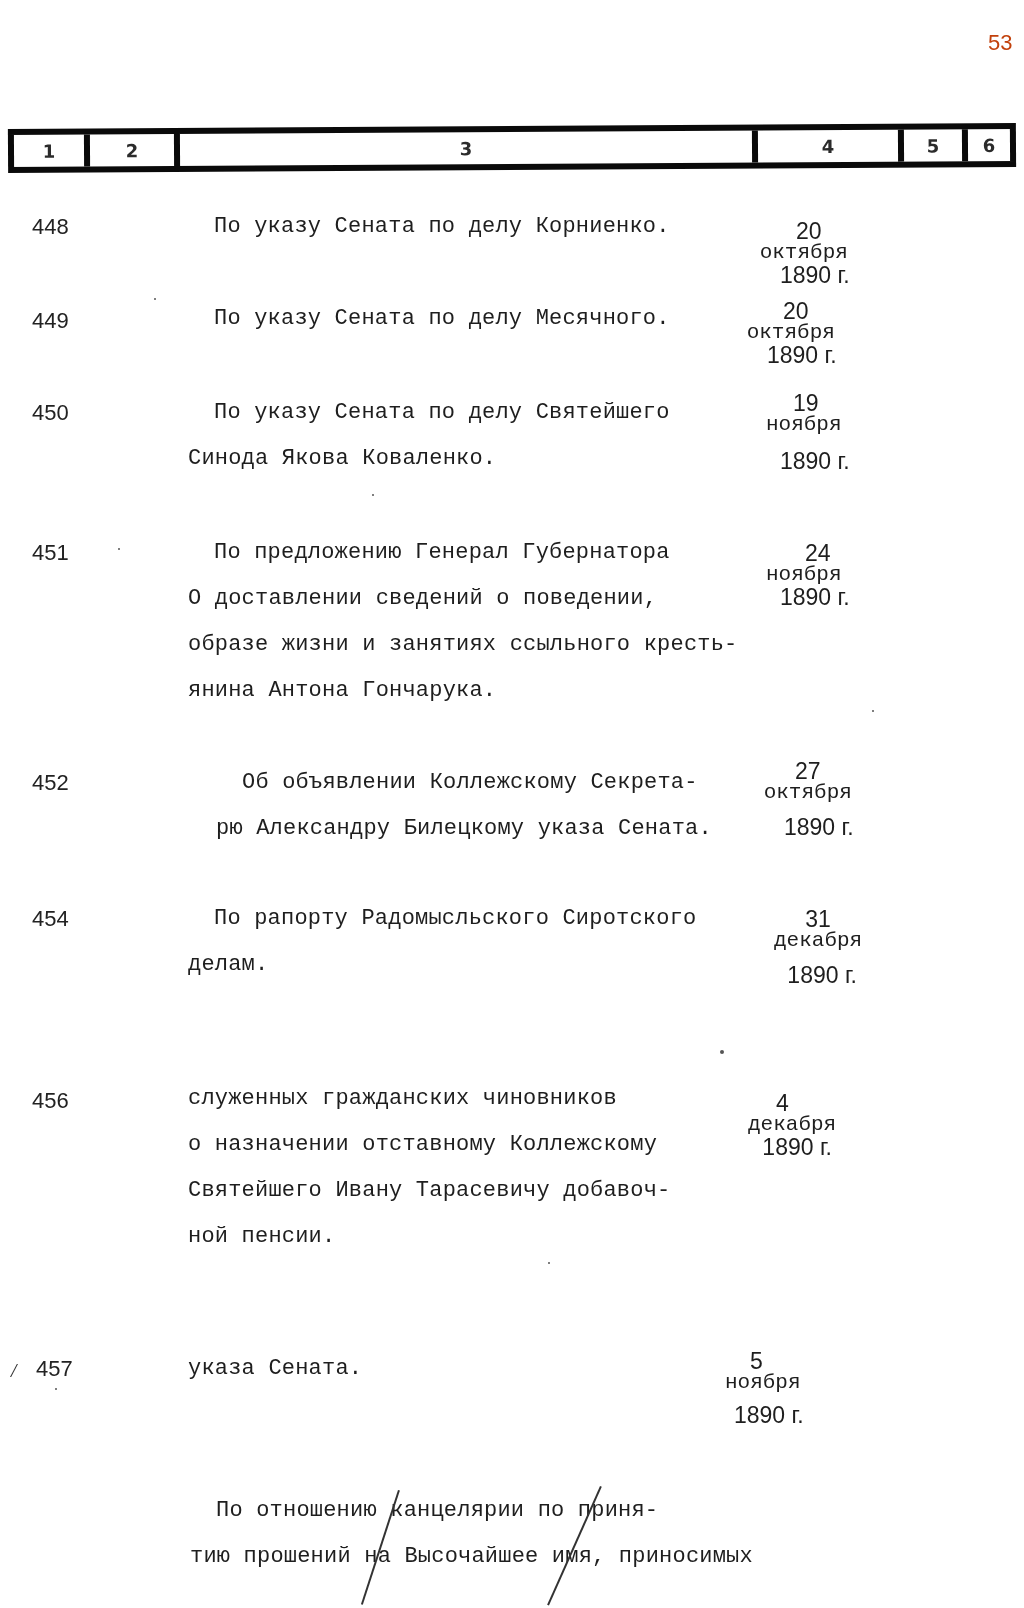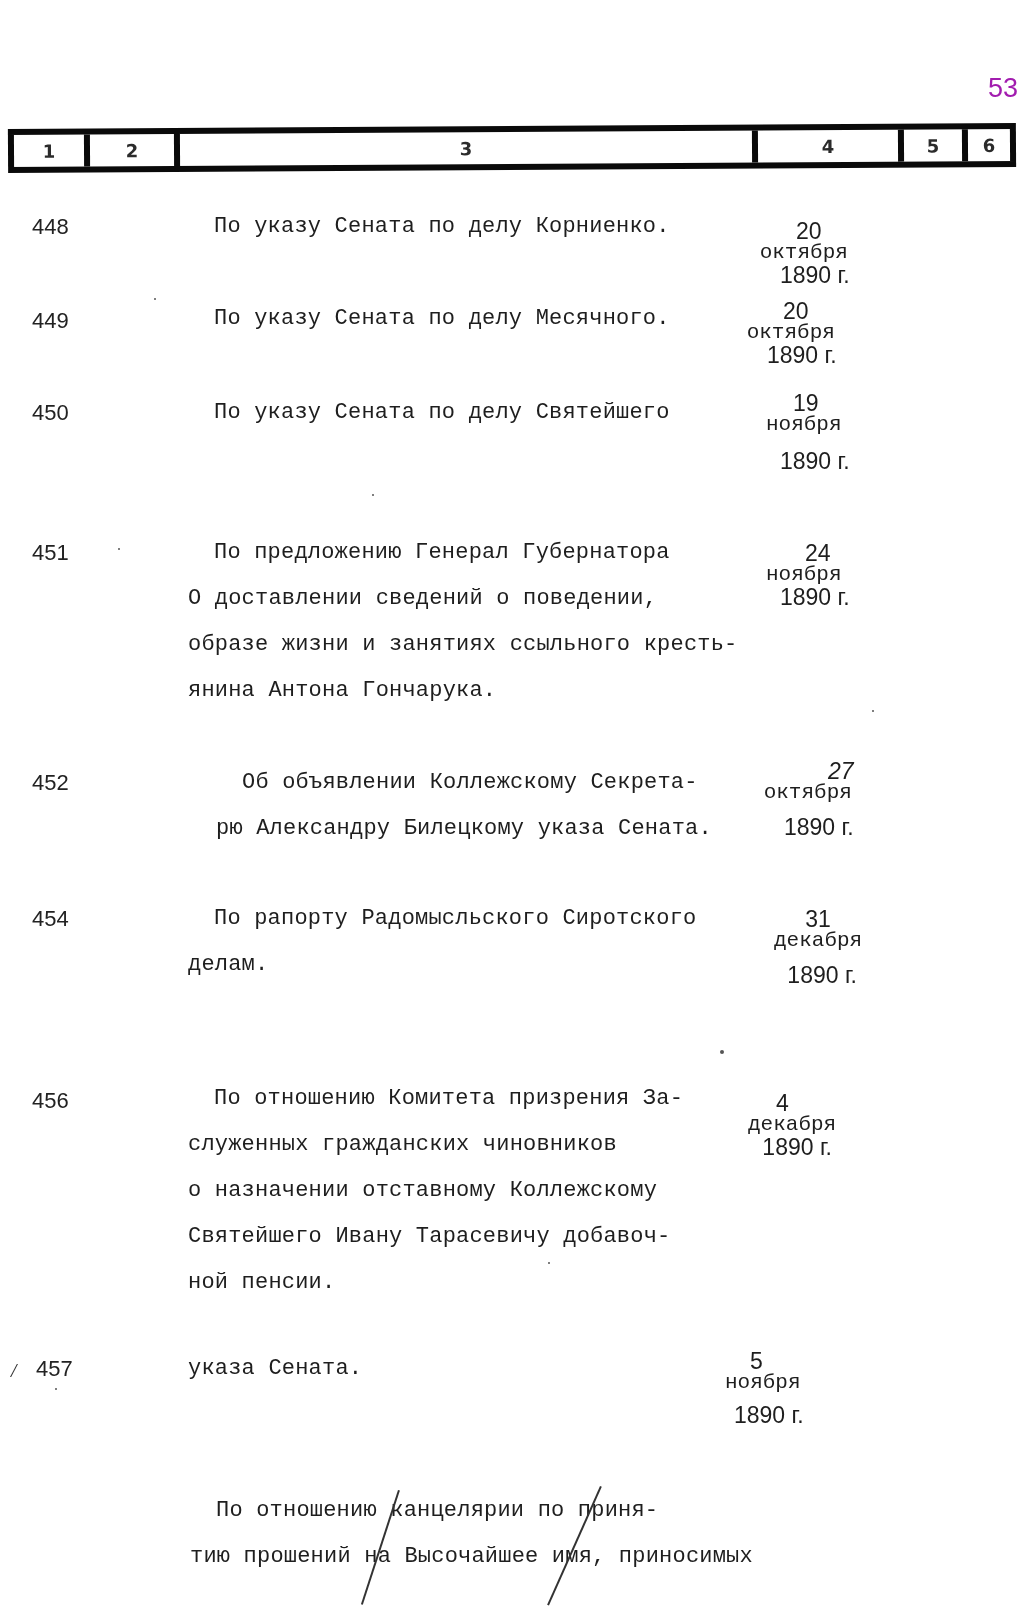--- a/index.html
+++ b/index.html
@@ -13,23 +13,22 @@
       position: relative;
       overflow: hidden;
       font-family: "Liberation Mono", "DejaVu Sans Mono", monospace;
       color: #1a1a1a;
     }
     .page-number {
       position: absolute;
       left: 988px;
       top: 30px;
       font-family: "Liberation Sans", "DejaVu Sans", sans-serif;
-      font-size: 27px;
-      color: #a21caf;
-      margin-top: 43px;
+      font-size: 22px;
+      color: #c2410c;
     }
     
     .col-header {
       position: absolute;
       left: 8px;
       top: 126px;
       width: 1008px;
       height: 44px;
       border-top: 6px solid #151515;
       border-bottom: 6px solid #151515;
@@ -169,20 +168,21 @@
     <span class="day" style="padding-left:10px;">20</span>
     <span class="month">октября</span>
     <span class="year">1890 г.</span>
   </div>
 </div>
 
 <div class="entry" style="top:400px;">
   <div class="entry-number">450</div>
   <div class="entry-text" style="top:-10px;">
     <span class="line indent">По указу Сената по делу Святейшего</span>
+    <span class="line">Синода Якова Коваленко.</span>
   </div>
   <div class="entry-date" style="left:758px; top:-8px;">
     <span class="day" style="padding-left:4px;">19</span>
     <span class="month">ноября</span>
     <span class="year" style="margin-top:14px;">1890 г.</span>
   </div>
 </div>
 
 <div class="entry" style="top:540px;">
   <div class="entry-number">451</div>
@@ -199,21 +199,21 @@
   </div>
 </div>
 
 <div class="entry" style="top:770px;">
   <div class="entry-number">452</div>
   <div class="entry-text" style="top:-10px;margin-left:28px;">
     <span class="line indent">Об объявлении Коллежскому Секрета-</span>
     <span class="line">рю Александру Билецкому указа Сената.</span>
   </div>
   <div class="entry-date" style="left:762px; top:-10px;">
-    <span class="day" style="padding-left:0; text-align:right;font-style:italic;">27</span>
+    <span class="day" style="padding-left:0; text-align:center;">27</span>
     <span class="month">октября</span>
     <span class="year" style="margin-top:12px;">1890 г.</span>
   </div>
 </div>
 
 <div class="entry" style="top:906px;">
   <div class="entry-number">454</div>
   <div class="entry-text" style="top:-10px;">
     <span class="line indent">По рапорту Радомысльского Сиротского</span>
     <span class="line">делам.</span>
@@ -221,21 +221,20 @@
   <div class="entry-date" style="left:774px; top:2px;">
     <span class="day" style="padding-left:0;">31</span>
     <span class="month">декабря</span>
     <span class="year" style="margin-top:12px; padding-left:8px;">1890 г.</span>
   </div>
 </div>
 
 <div class="entry" style="top:1088px;">
   <div class="entry-number">456</div>
   <div class="entry-text" style="top:-12px;">
-    <span class="line indent">По отношению Комитета призрения За-</span>
     <span class="line">служенных гражданских чиновников</span>
     <span class="line">о назначении отставному Коллежскому</span>
     <span class="line">Святейшего Ивану Тарасевичу добавоч-</span>
     <span class="line">ной пенсии.</span>
   </div>
   <div class="entry-date" style="left:748px; top:4px;">
     <span class="day" style="padding-left:0; text-align:left; margin-left:28px;">4</span>
     <span class="month">декабря</span>
     <span class="year" style="padding-left:10px;">1890 г.</span>
   </div>

